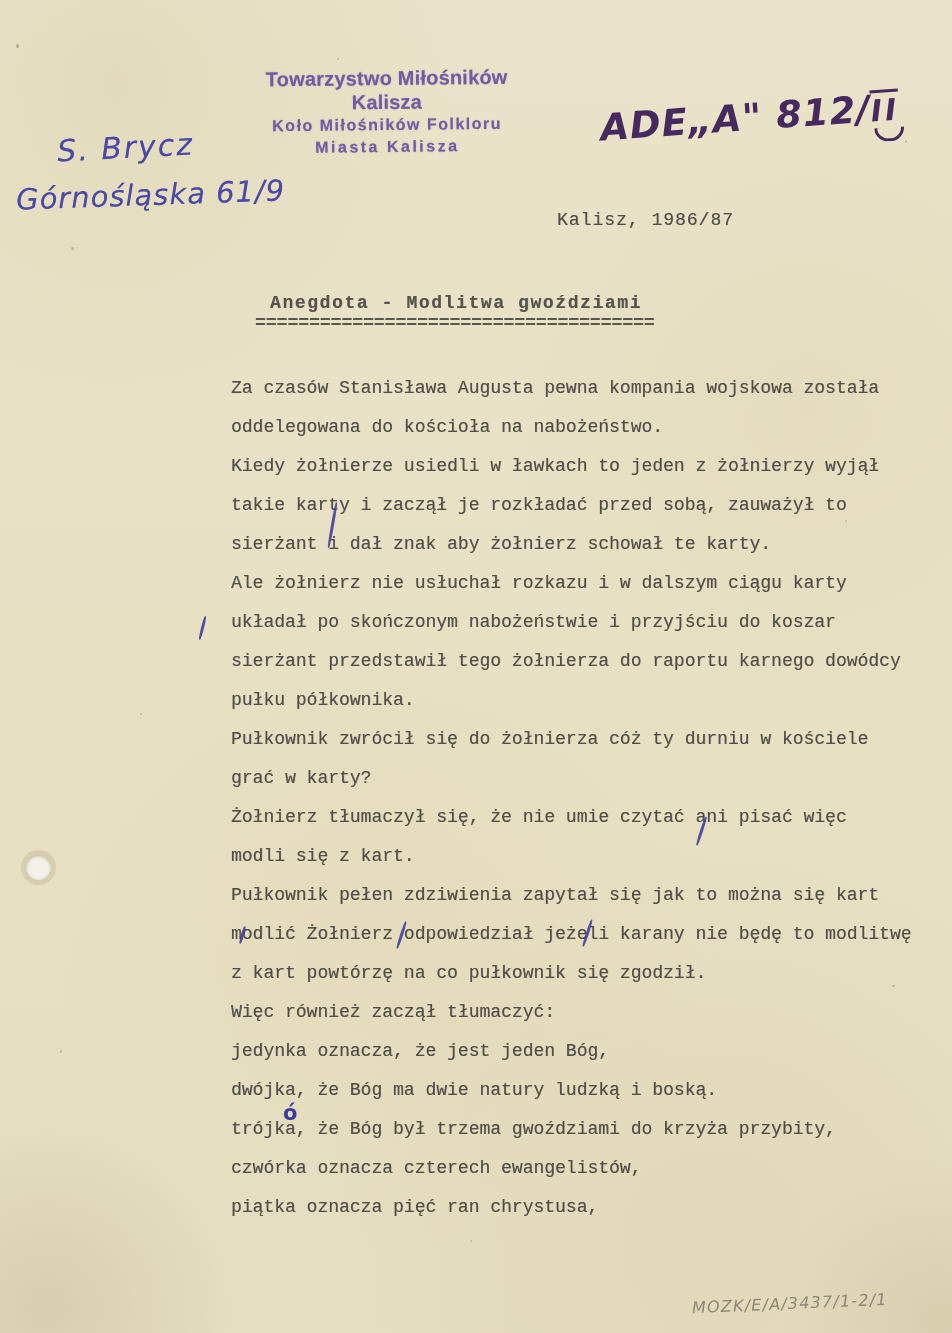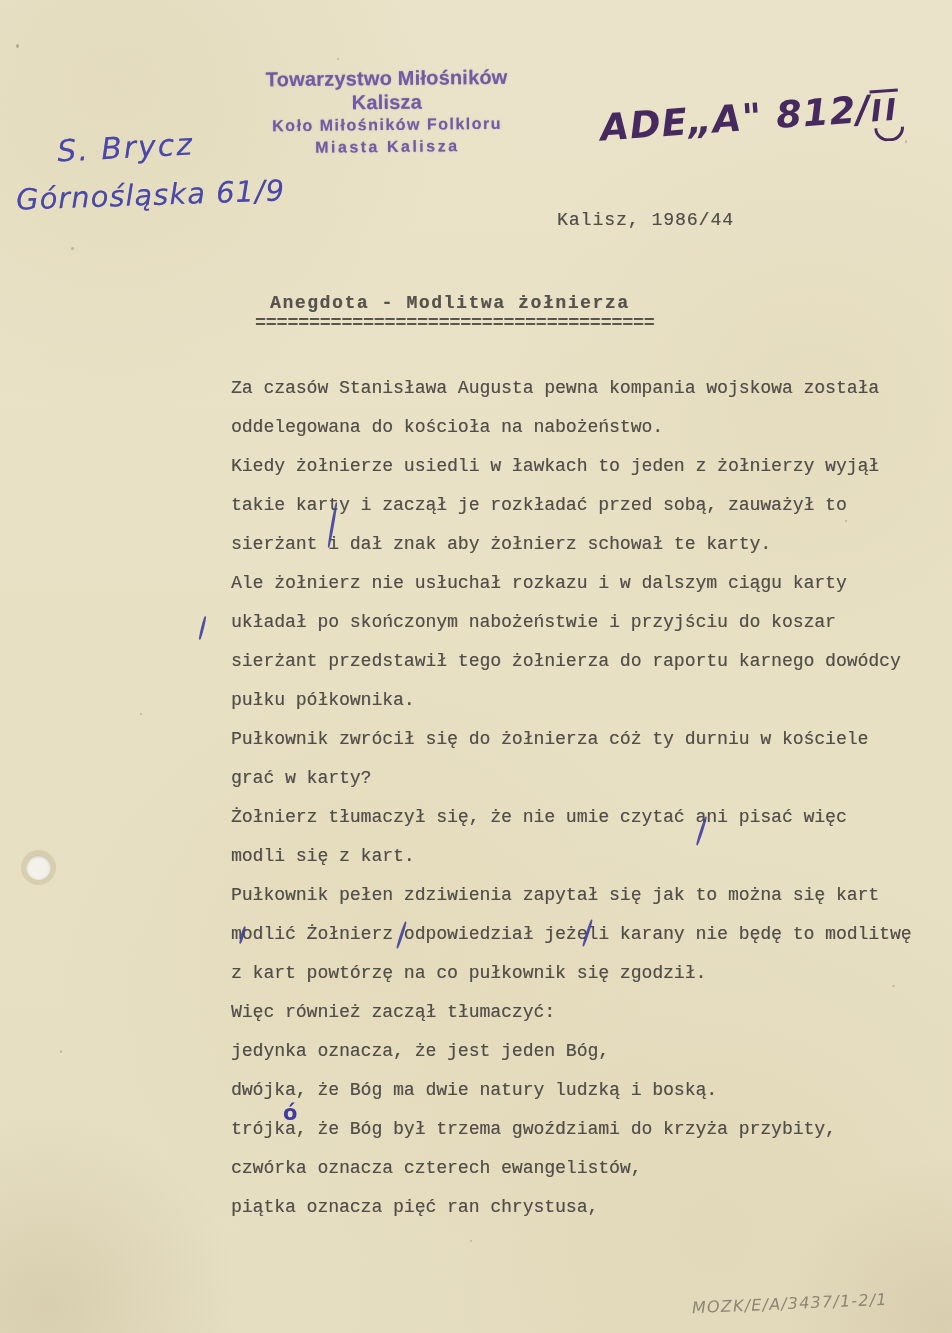--- a/index.html
+++ b/index.html
@@ -85,23 +85,23 @@
   <div class="s3">Miasta Kalisza</div>
 </div>
 
 <div class="archive-code">
   <span>ADE„A" 812/</span><span class="roman"><span>II</span><span class="curve"></span></span>
 </div>
 
 <div class="hand-blue sender-name">S. Brycz</div>
 <div class="hand-blue sender-address">Górnośląska 61/9</div>
 
-<div class="tw dateline">Kalisz, 1986/44</div>
+<div class="tw dateline">Kalisz, 1986/87</div>
 
-<div class="tw doc-title">Anegdota - Modlitwa żołnierza</div>
+<div class="tw doc-title">Anegdota - Modlitwa gwoździami</div>
 <div class="tw doc-title-underline">=====================================</div>
 
 <div class="tw body-text"><div class="tw-line">Za czasów Stanisława Augusta pewna kompania wojskowa została</div><div class="tw-line">oddelegowana do kościoła na nabożeństwo.</div><div class="tw-line">Kiedy żołnierze usiedli w ławkach to jeden z żołnierzy wyjął</div><div class="tw-line">takie karty i zaczął je rozkładać przed sobą, zauważył to</div><div class="tw-line">sierżant i dał znak aby żołnierz schował te karty.</div><div class="tw-line">Ale żołnierz nie usłuchał rozkazu i w dalszym ciągu karty</div><div class="tw-line">układał po skończonym nabożeństwie i przyjściu do koszar</div><div class="tw-line">sierżant przedstawił tego żołnierza do raportu karnego dowódcy</div><div class="tw-line">pułku półkownika.</div><div class="tw-line">Pułkownik zwrócił się do żołnierza cóż ty durniu w kościele</div><div class="tw-line">grać w karty?</div><div class="tw-line">Żołnierz tłumaczył się, że nie umie czytać ani pisać więc</div><div class="tw-line">modli się z kart.</div><div class="tw-line">Pułkownik pełen zdziwienia zapytał się jak to można się kart</div><div class="tw-line">modlić Żołnierz odpowiedział jeżeli karany nie będę to modlitwę</div><div class="tw-line">z kart powtórzę na co pułkownik się zgodził.</div><div class="tw-line">Więc również zaczął tłumaczyć:</div><div class="tw-line">jedynka oznacza, że jest jeden Bóg,</div><div class="tw-line">dwójka, że Bóg ma dwie natury ludzką i boską.</div><div class="tw-line">trójka, że Bóg był trzema gwoździami do krzyża przybity,</div><div class="tw-line">czwórka oznacza czterech ewangelistów,</div><div class="tw-line">piątka oznacza pięć ran chrystusa,</div></div>
 
 <div class="ink-stroke" style="left:331px;top:502px;height:46px;transform:rotate(10deg);"></div>
 <div class="ink-stroke" style="left:201px;top:616px;height:24px;transform:rotate(14deg);"></div>
 <div class="ink-stroke" style="left:700px;top:816px;height:30px;transform:rotate(18deg);"></div>
 <div class="ink-stroke" style="left:241px;top:926px;height:18px;transform:rotate(16deg);"></div>
 <div class="ink-stroke" style="left:400px;top:921px;height:28px;transform:rotate(18deg);"></div>
 <div class="ink-stroke" style="left:586px;top:919px;height:28px;transform:rotate(18deg);"></div>

